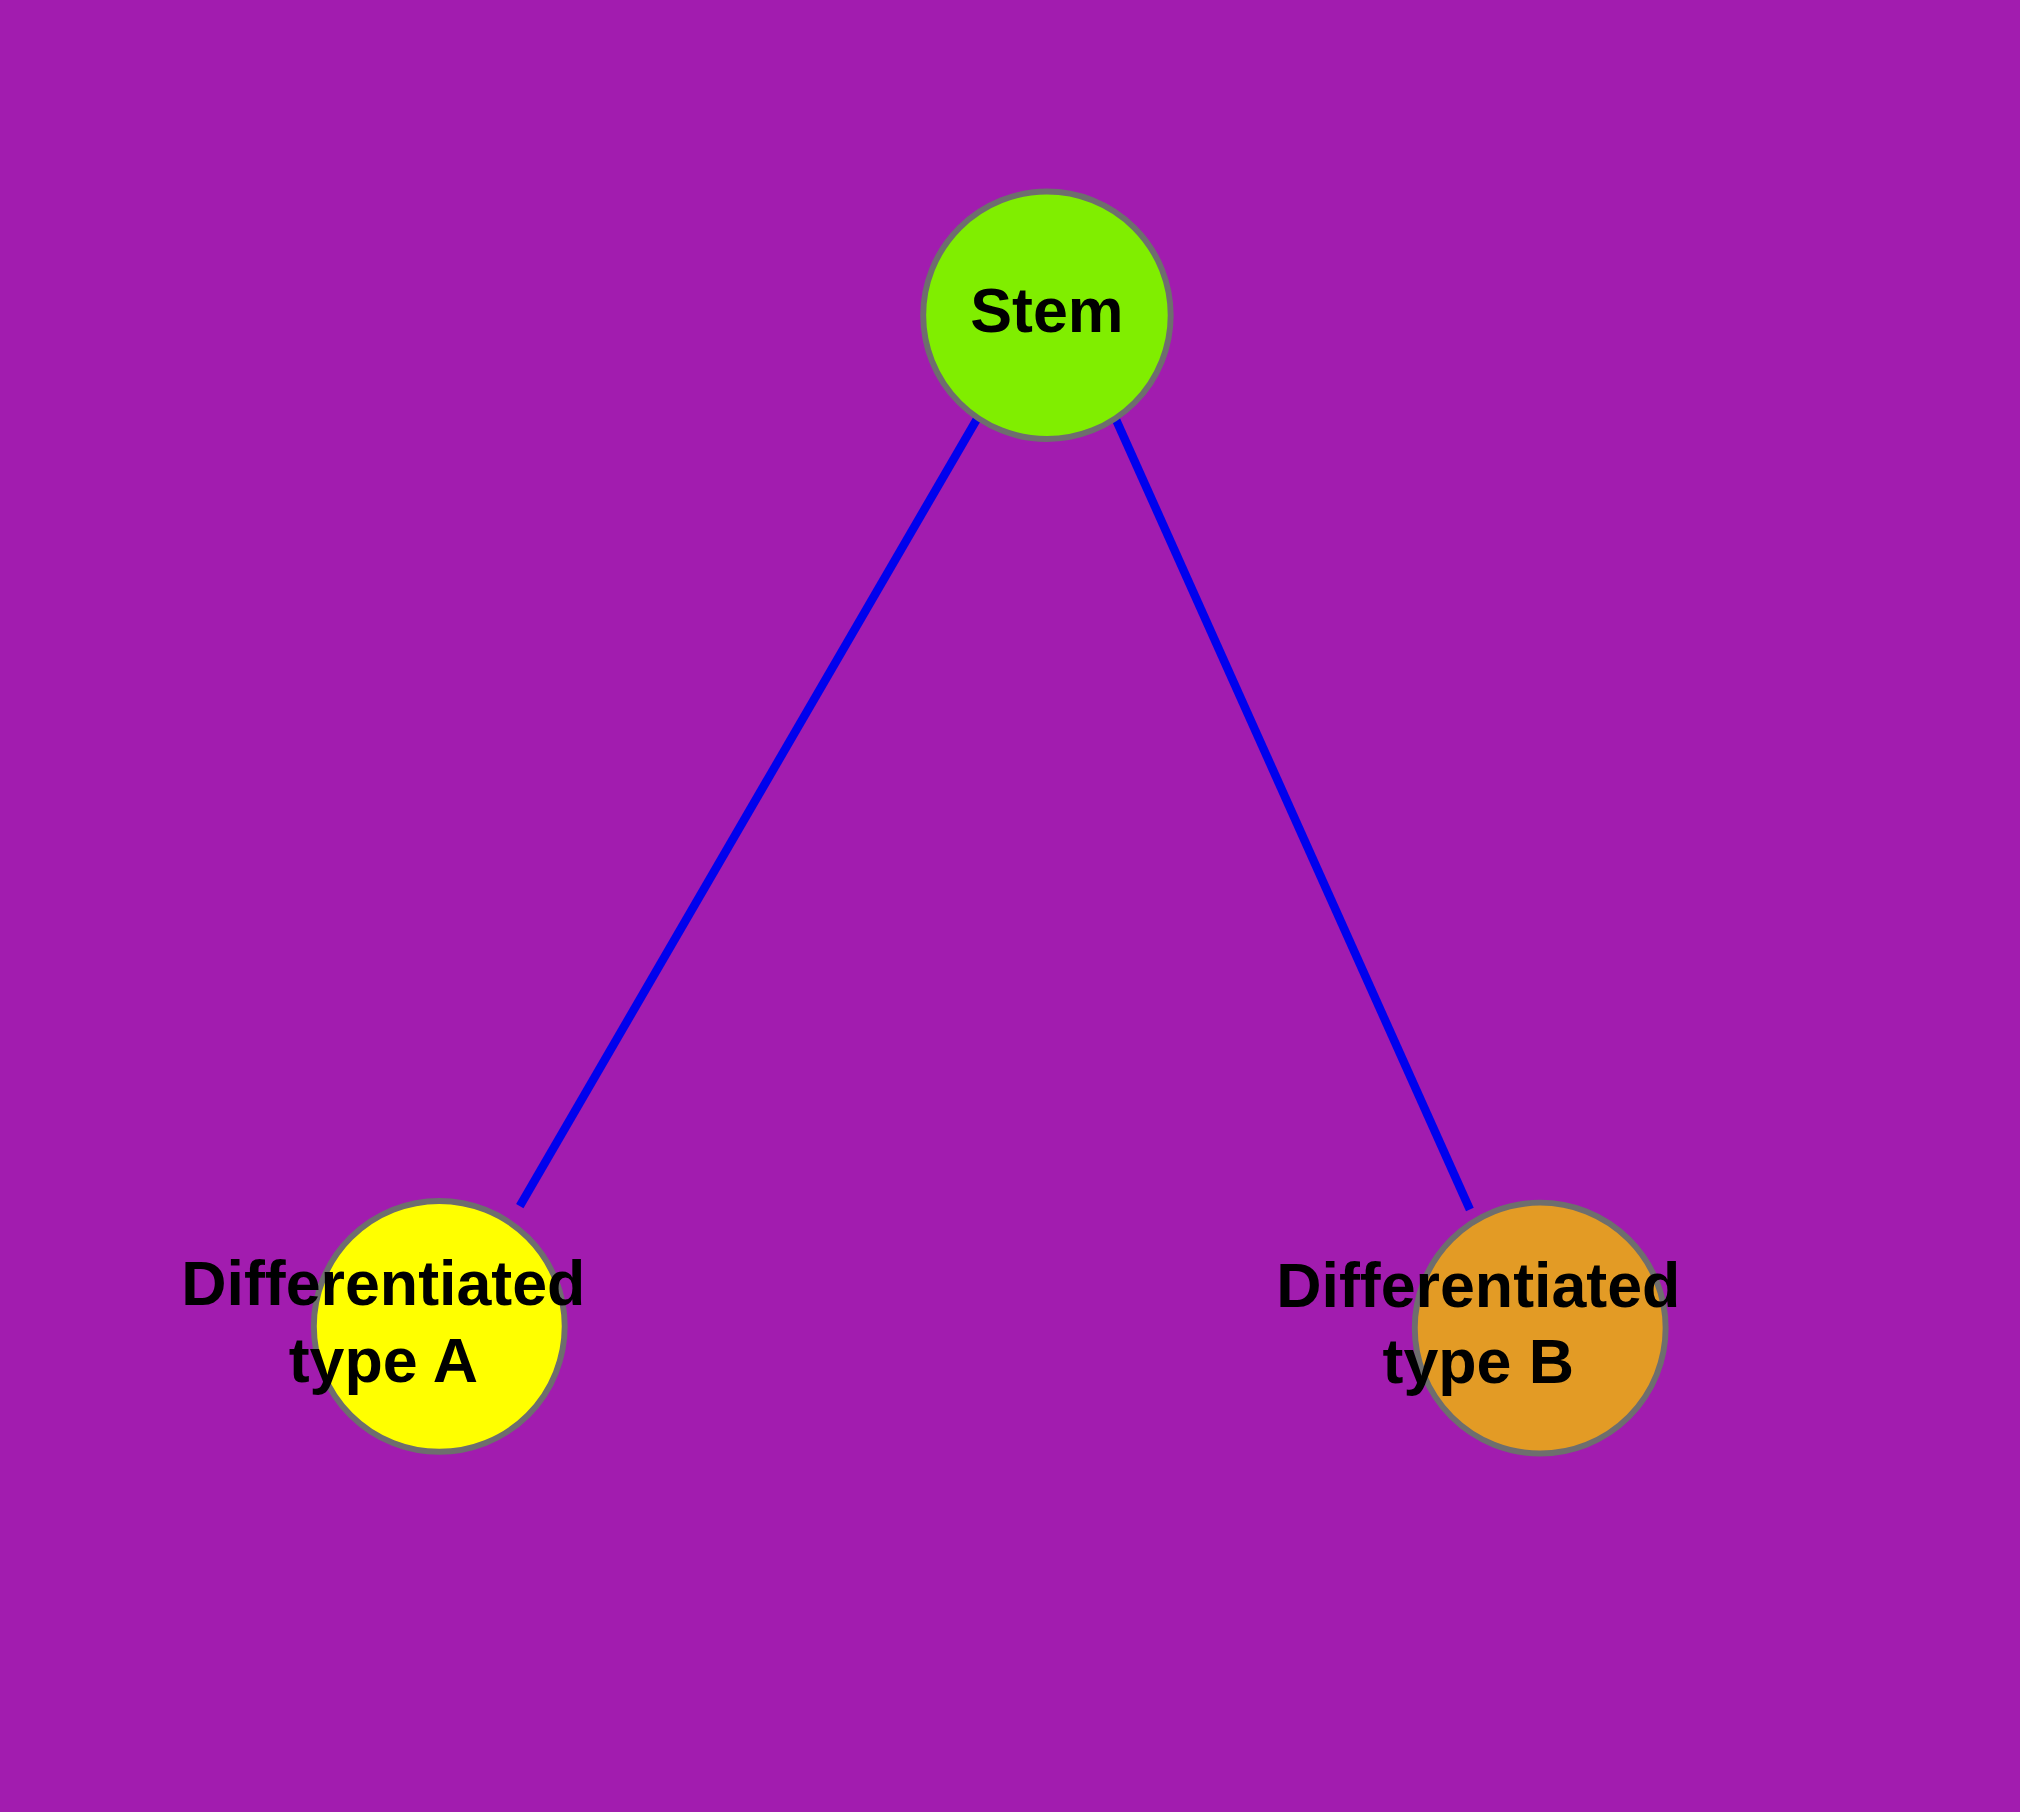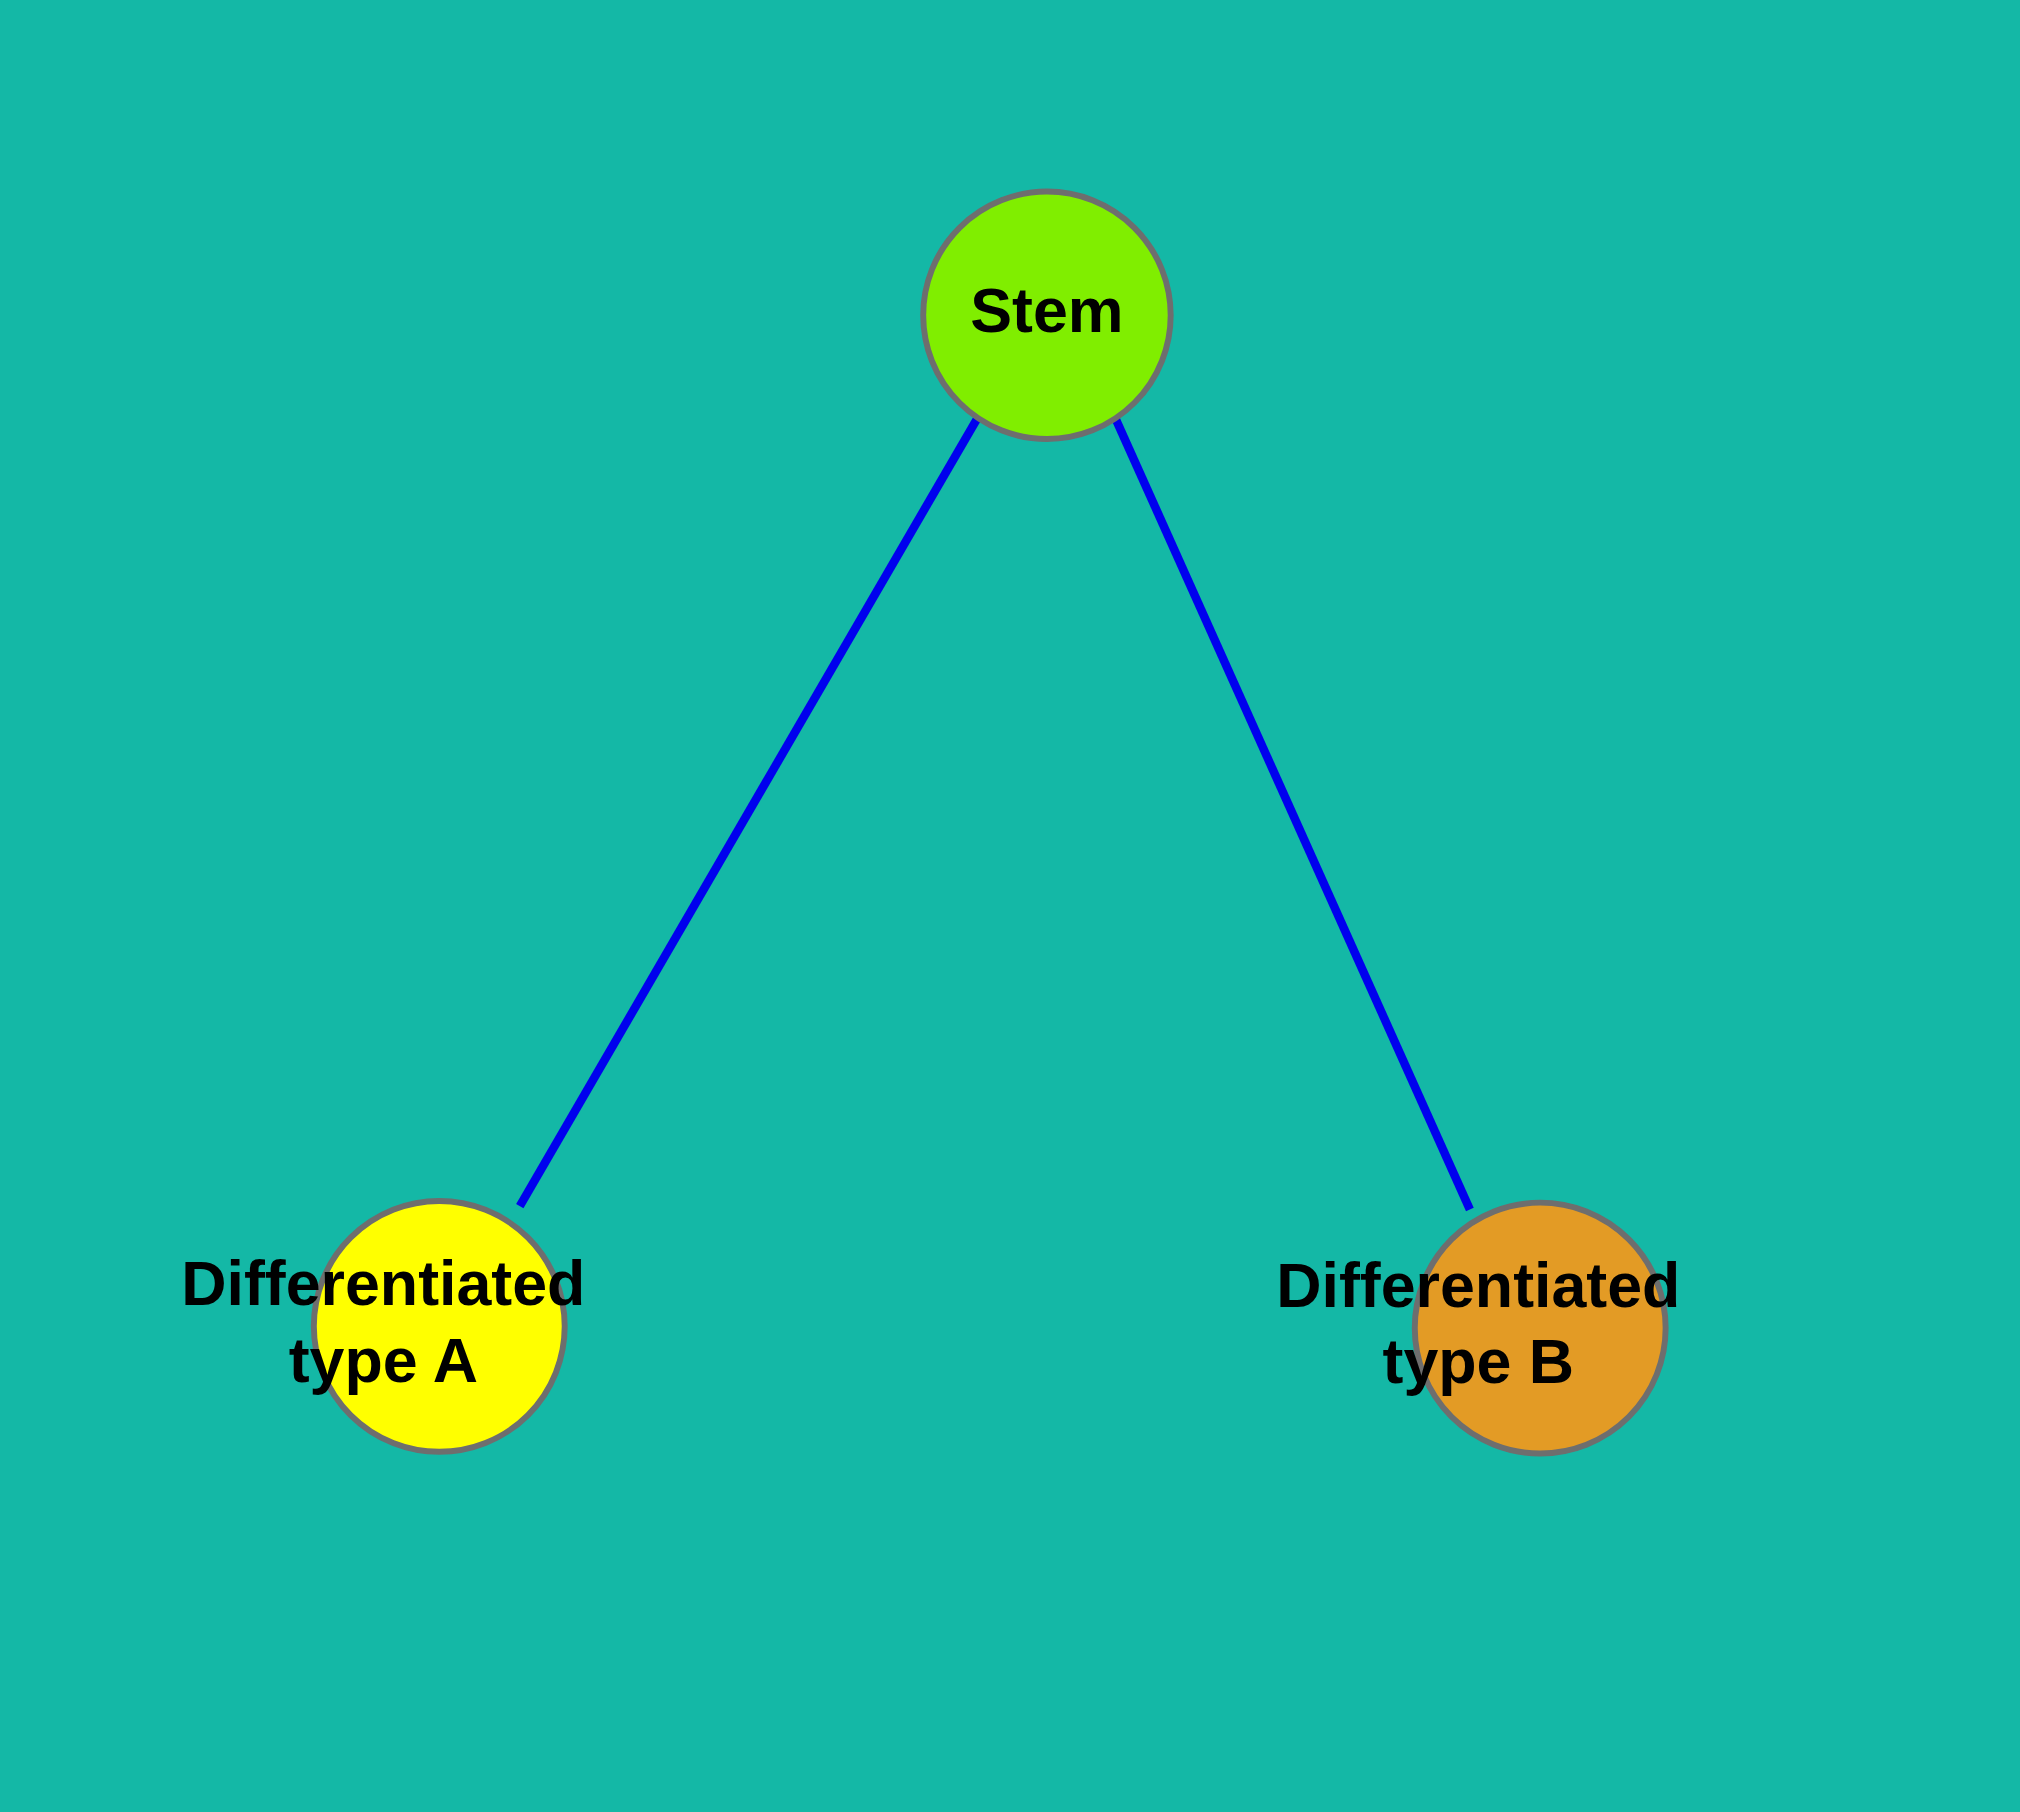--- a/index.html
+++ b/index.html
@@ -27,21 +27,21 @@
     font-family: "Liberation Sans", sans-serif;
     font-weight: bold;
     fill: #000000;
     text-anchor: middle;
     dominant-baseline: middle;
   }
 </style>
 </head>
 <body>
 
-<div id="canvas" style="width: 2021px; height: 1812px; background: #14b8a6; text-decoration: underline;">
+<div id="canvas" style="width: 2021px; height: 1812px; background: #a21caf; text-decoration: underline;">
   <svg id="graph-svg" viewBox="0 0 2384 2138">
 
     <g>
       <line class="graph-edge" x1="1152" y1="495" x2="613" y2="1423" stroke="#0000ee" stroke-width="10" stroke-linecap="butt"></line>
       <line class="graph-edge" x1="1316" y1="494" x2="1734" y2="1427" stroke="#0000ee" stroke-width="10" stroke-linecap="butt"></line>
     </g>
 
     <g>
 
       <g>

